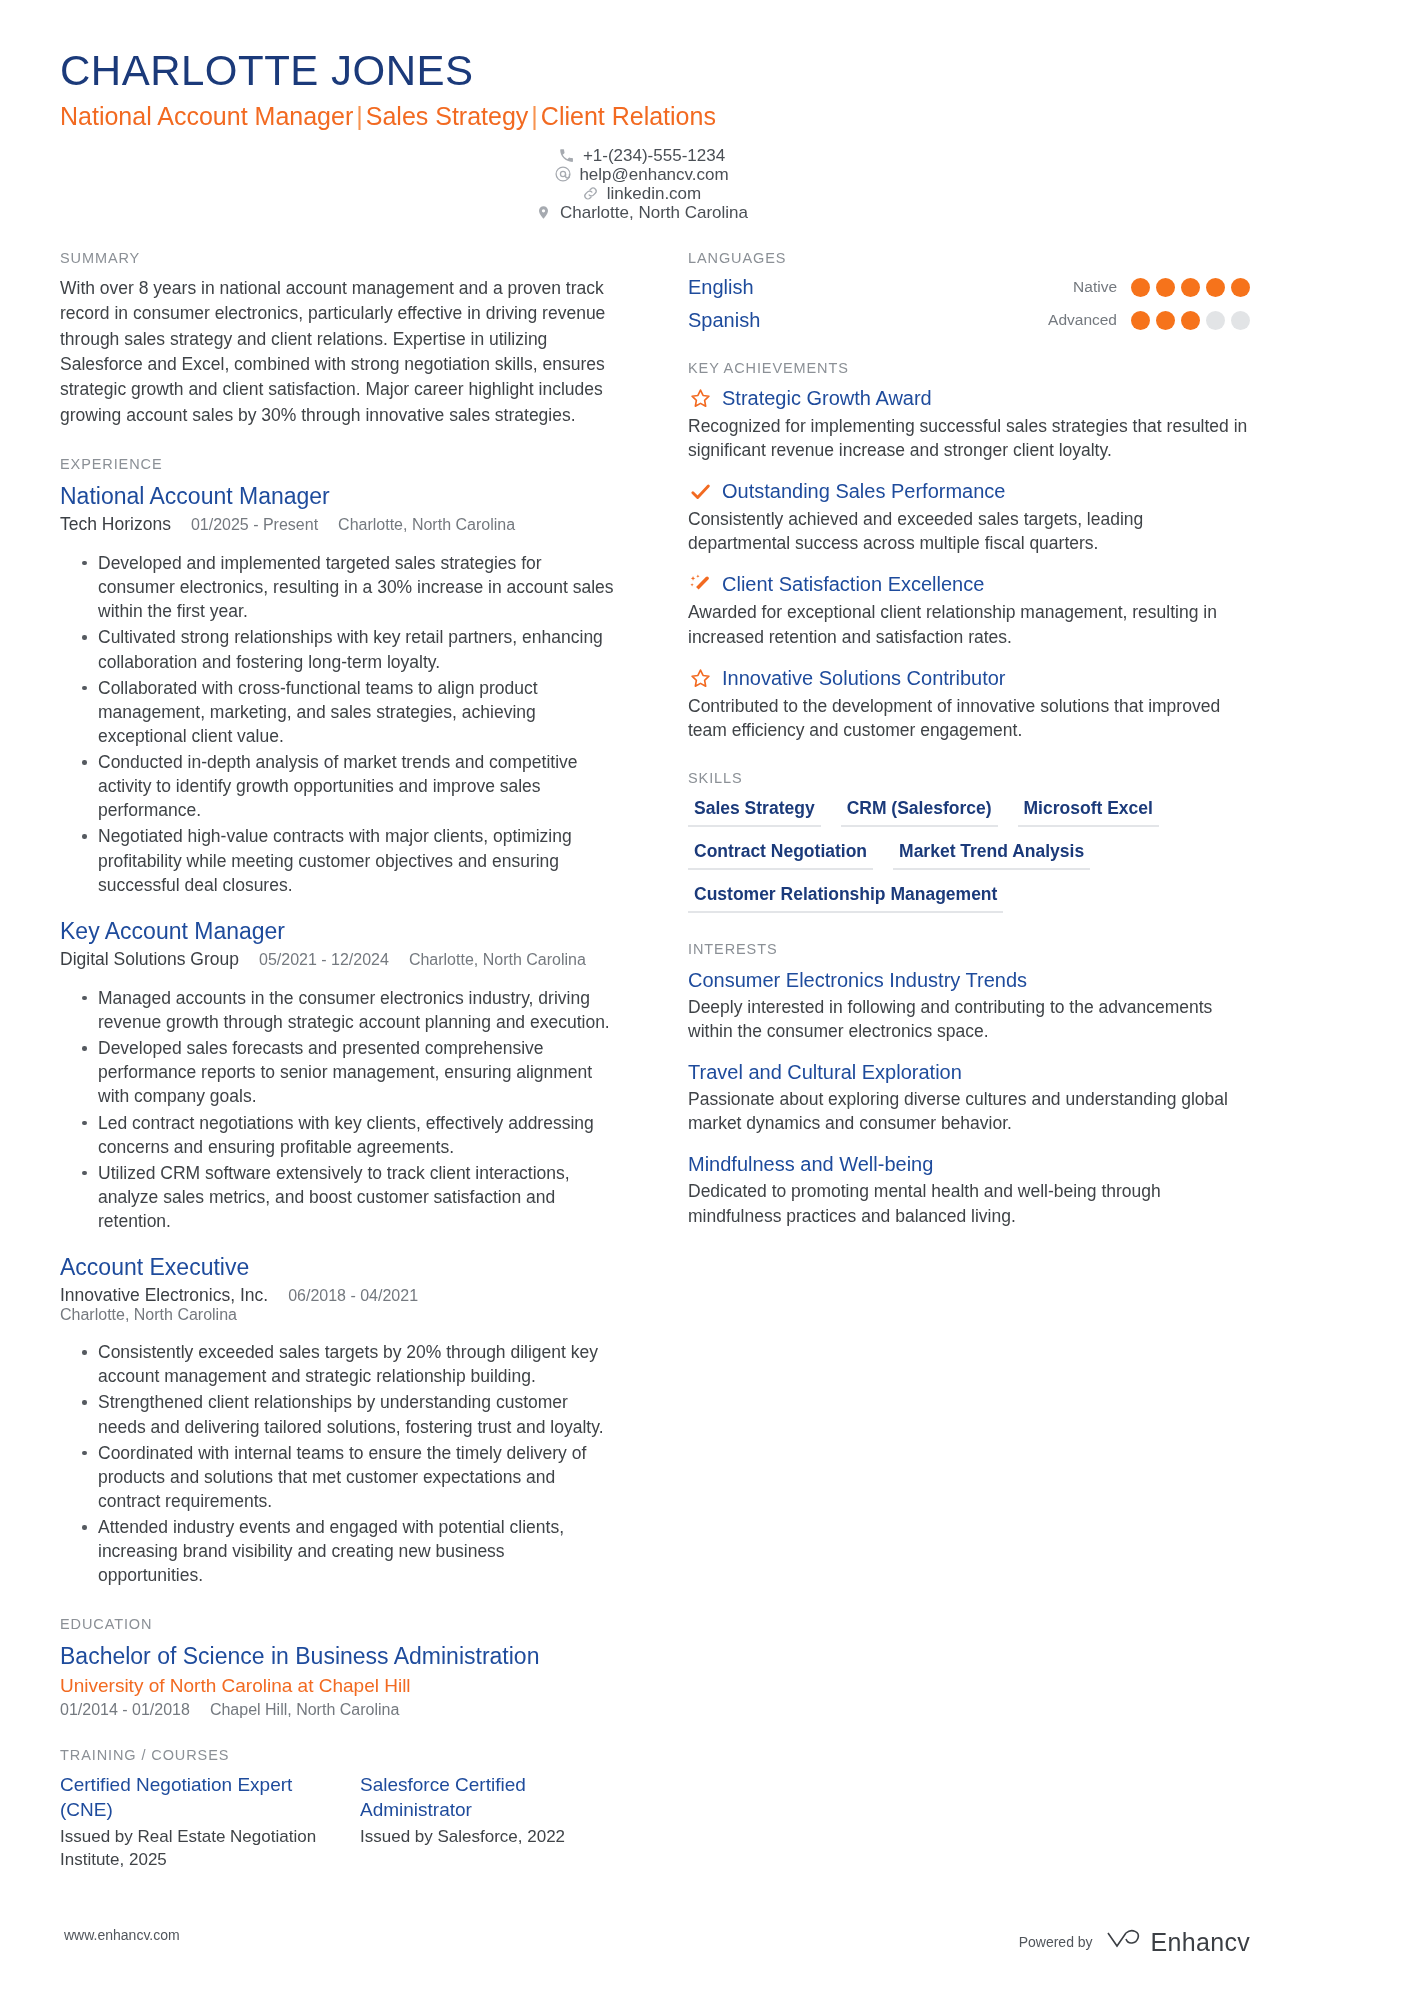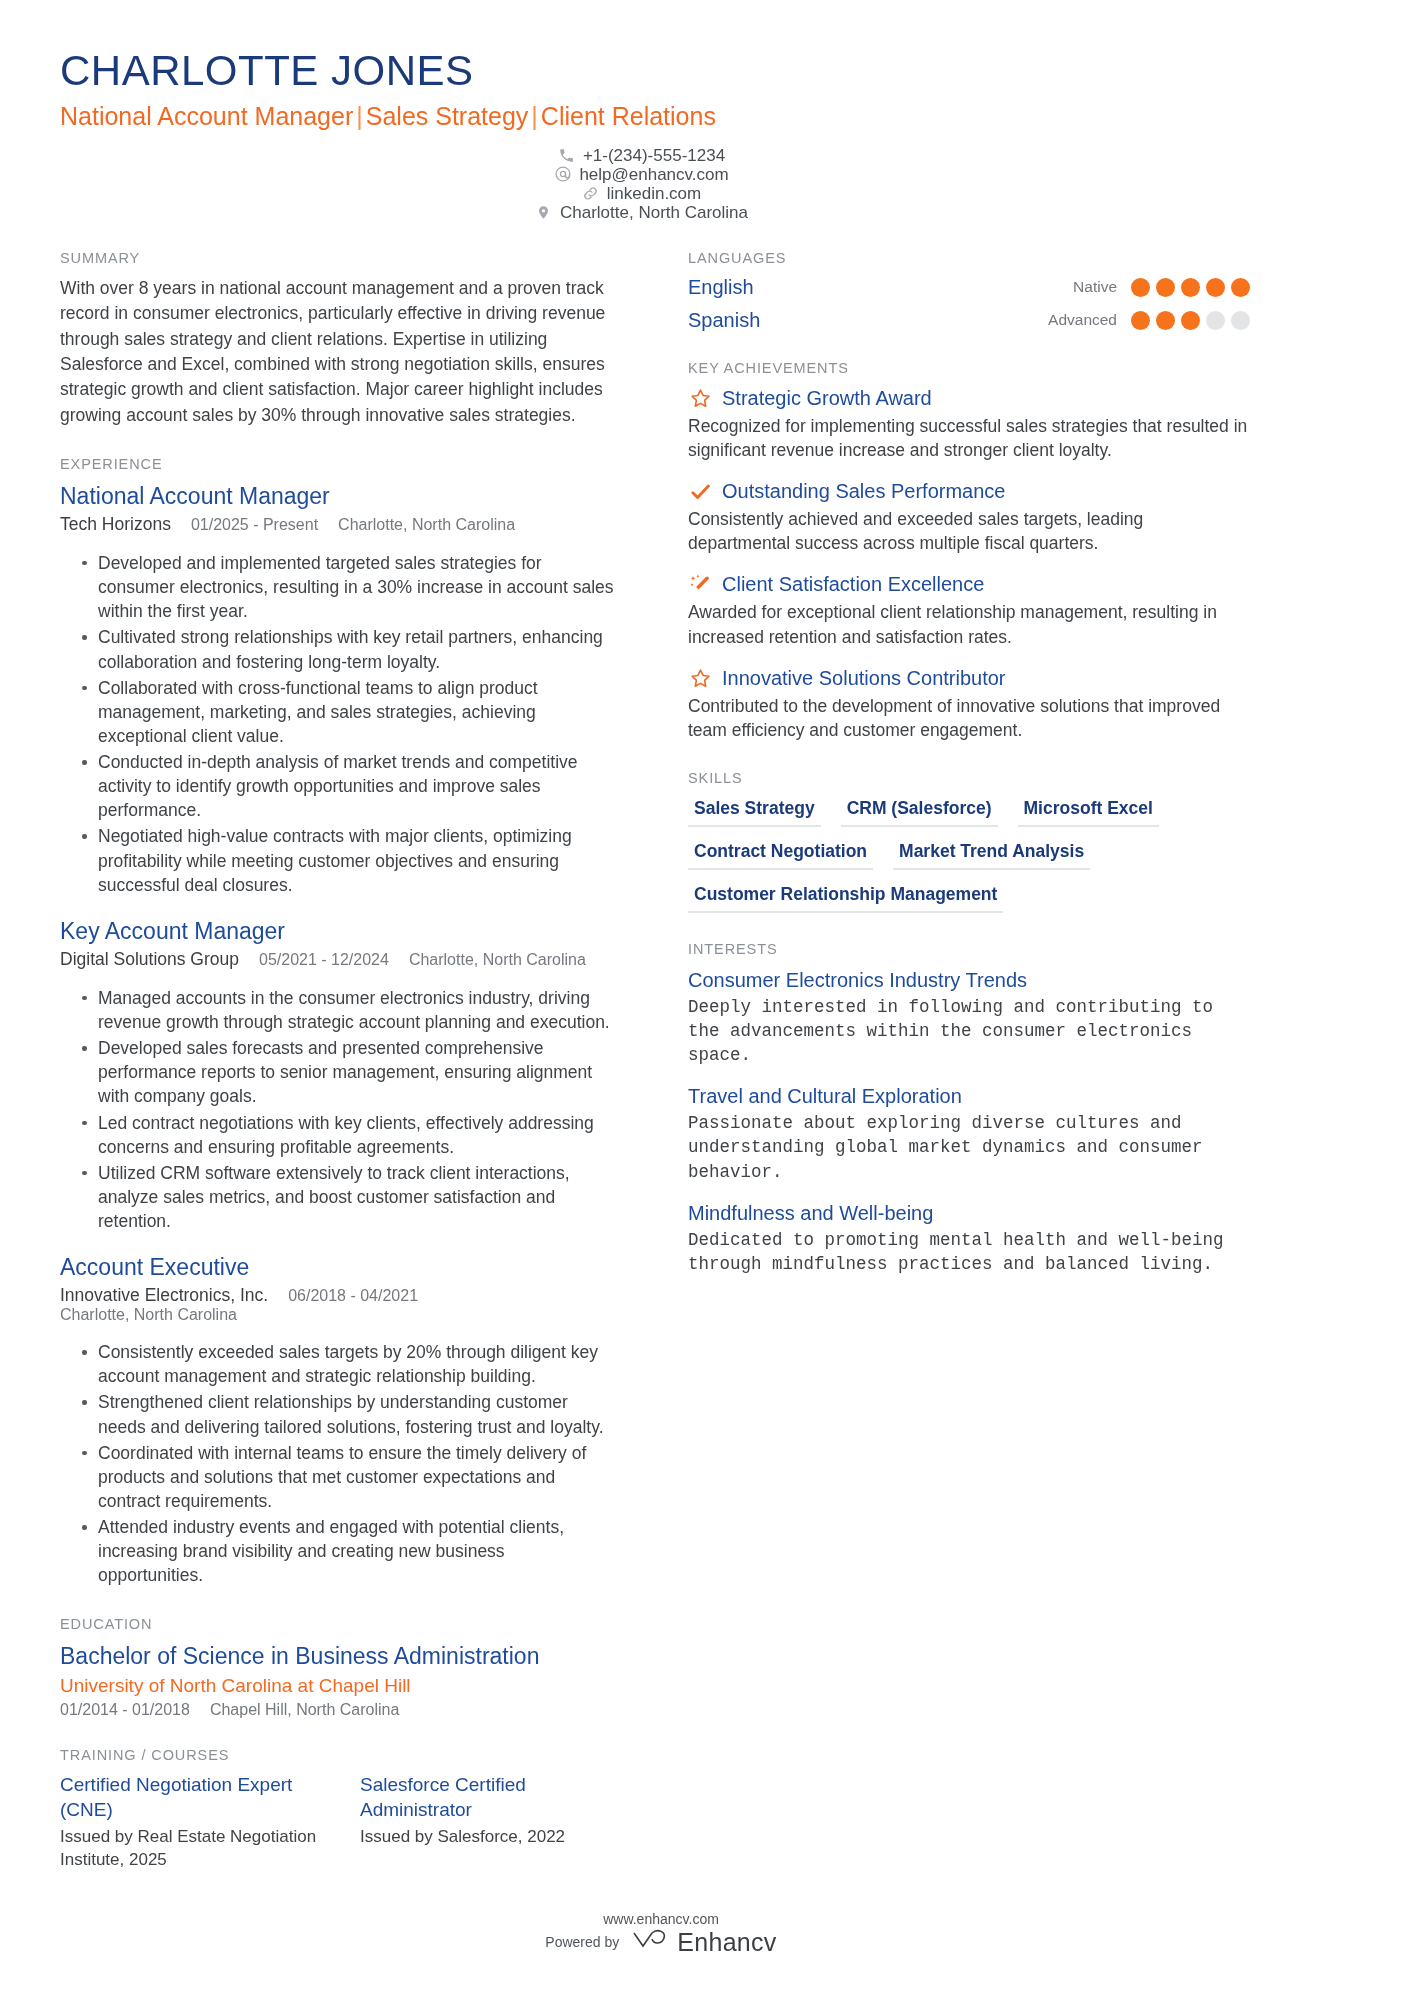--- a/index.html
+++ b/index.html
@@ -228,33 +228,31 @@
   .interest-title {
     font-size: 20px;
     color: #1e4b9c;
     line-height: 1.3;
     margin-bottom: 2px;
   }
   .interest-desc {
     font-size: 17.5px;
     line-height: 1.38;
     color: #3f4347;
-    font-family: Liberation Mono, monospace;
   }
 
   
   .footer {
     position: absolute;
-    left: 72px;
+    left: 64px;
     right: 60px;
     bottom: 38px;
     display: flex;
-    align-items: center;
+    align-items: flex-start;
     justify-content: space-between;
-    flex-direction: column;
   }
   .footer-url { font-size: 14px; color: #50555b; }
   .footer-right { display: flex; align-items: center; gap: 12px; }
   .footer-powered { font-size: 14px; color: #50555b; }
   .footer-brand {
     display: flex; align-items: center; gap: 8px;
     font-size: 25px; color: #3b3f44; letter-spacing: 0.3px;
   }
 </style>
 </head>

